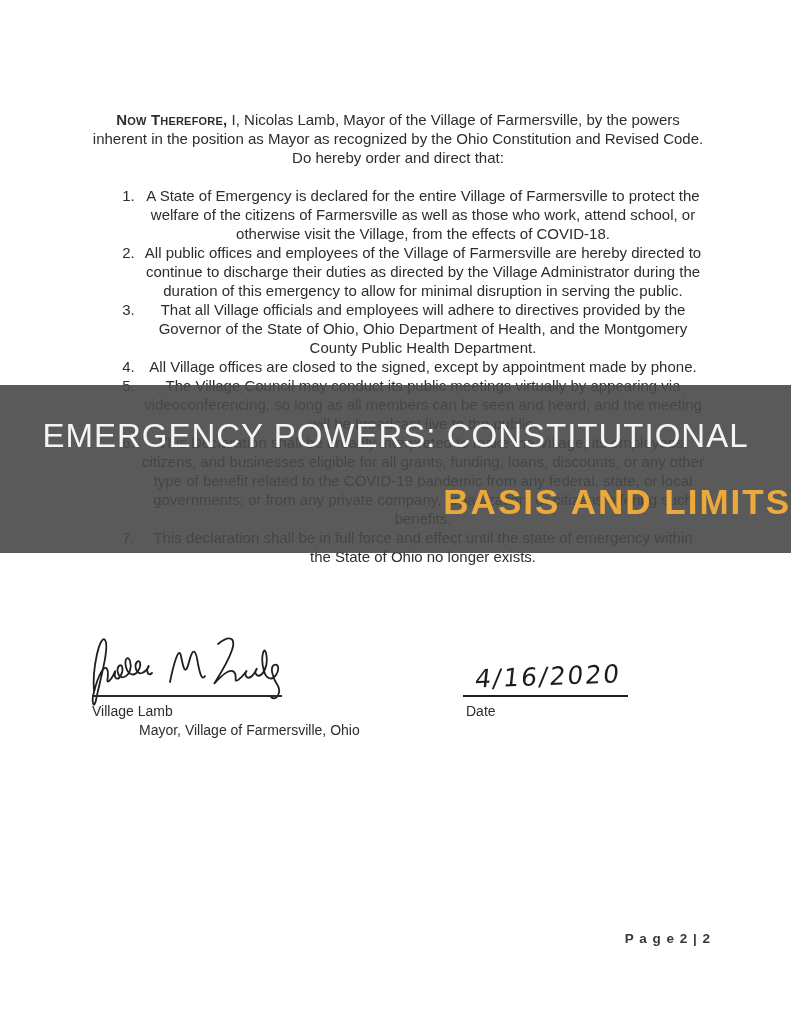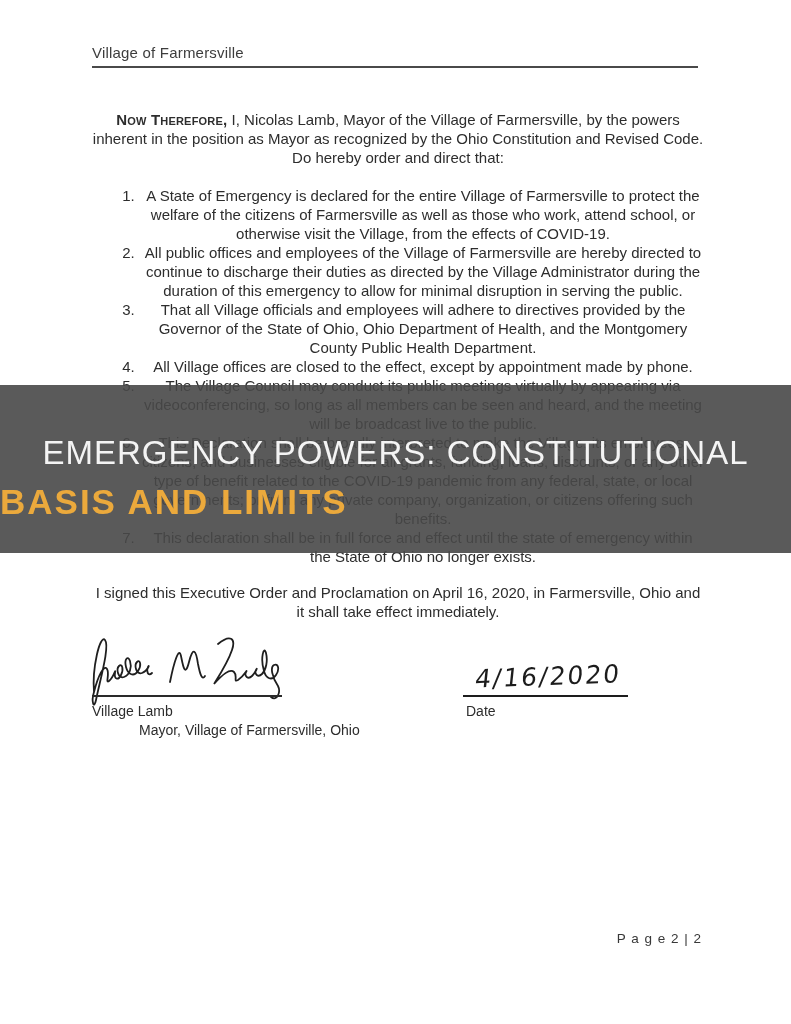--- a/index.html
+++ b/index.html
@@ -35,82 +35,78 @@
   .date-script{
     position:absolute;left:12px;top:44px;font-size:25px;color:#1c1c1c;
     font-family:"DejaVu Sans",sans-serif;transform:rotate(-2deg) skewX(-8deg);
     letter-spacing:2px;white-space:nowrap;
   }
   .date-line{position:absolute;left:0;top:77px;width:165px;border-bottom:2.5px solid #1d1d1d;}
   .date-label{position:absolute;left:3px;top:85px;font-size:14px;}
 
   
   .page-footer{
-    position:absolute;right:89px;top:931px;font-size:13.5px;color:#383838;
-    font-weight:normal;letter-spacing:1px;
+    position:absolute;right:80px;top:931px;font-size:13.5px;color:#383838;
+    font-weight:bold;letter-spacing:1px;
   }
 
   
   .overlay-band{
     position:absolute;left:0;top:385px;width:791px;height:168px;
     background:rgba(72,72,72,0.90);z-index:5;
   }
   .overlay-line1{
-    position:absolute;left:0;top:49px;width:100%;text-align:center;
+    position:absolute;left:0;top:32px;width:100%;text-align:center;
     font-size:33px;font-weight:400;letter-spacing:1px;color:#F4F4F4;white-space:nowrap;
   }
   .overlay-line2{
-    position:absolute;left:0;top:97px;width:100%;text-align:left;
+    position:absolute;left:0;top:97px;width:100%;text-align:right;
     font-size:35px;font-weight:700;letter-spacing:2px;color:#EBA93C;white-space:nowrap;
   }
 </style>
 </head>
 <body>
 
 <div class="sheet">
 
-  <div class="doc-header">
-    <span>Village of Farmersville</span>
-  </div>
 
   <div class="body-col">
     <p class="intro" style="margin:0"><span class="lead">Now Therefore,</span><span> I, Nicolas Lamb, Mayor of the Village of Farmersville, by the powers inherent in the position as Mayor as recognized by the Ohio Constitution and Revised Code. Do hereby order and direct that:</span></p>
 
     <ol class="orders">
       <li>
           <span class="num">1.</span>
-          <span class="txt">A State of Emergency is declared for the entire Village of Farmersville to protect the welfare of the citizens of Farmersville as well as those who work, attend school, or otherwise visit the Village, from the effects of COVID-19.</span>
+          <span class="txt">A State of Emergency is declared for the entire Village of Farmersville to protect the welfare of the citizens of Farmersville as well as those who work, attend school, or otherwise visit the Village, from the effects of COVID-18.</span>
         </li>
       <li>
           <span class="num">2.</span>
           <span class="txt">All public offices and employees of the Village of Farmersville are hereby directed to continue to discharge their duties as directed by the Village Administrator during the duration of this emergency to allow for minimal disruption in serving the public.</span>
         </li>
       <li>
           <span class="num">3.</span>
           <span class="txt">That all Village officials and employees will adhere to directives provided by the Governor of the State of Ohio, Ohio Department of Health, and the Montgomery County Public Health Department.</span>
         </li>
       <li>
           <span class="num">4.</span>
-          <span class="txt">All Village offices are closed to the effect, except by appointment made by phone.</span>
+          <span class="txt">All Village offices are closed to the signed, except by appointment made by phone.</span>
         </li>
       <li>
           <span class="num">5.</span>
           <span class="txt">The Village Council may conduct its public meetings virtually by appearing via videoconferencing, so long as all members can be seen and heard, and the meeting will be broadcast live to the public.</span>
         </li>
       <li>
           <span class="num">6.</span>
           <span class="txt">This Declaration shall be broadly interpreted to make the Village, its employees, citizens, and businesses eligible for all grants, funding, loans, discounts, or any other type of benefit related to the COVID-19 pandemic from any federal, state, or local governments; or from any private company, organization, or citizens offering such benefits.</span>
         </li>
       <li>
           <span class="num">7.</span>
           <span class="txt">This declaration shall be in full force and effect until the state of emergency within the State of Ohio no longer exists.</span>
         </li>
     </ol>
 
-    <p class="closing">I signed this Executive Order and Proclamation on April 16, 2020, in Farmersville, Ohio and it shall take effect immediately.</p>
   </div>
 
   <div class="sig-row">
     <svg class="sig-script" width="210" height="100" viewBox="0 0 210 100" fill="none">
       <g stroke="#1f1f1f" stroke-width="1.8" stroke-linecap="round" fill="none">
         <path d="M8,74 C6,50 14,16 19,22 C24,28 14,62 10,82 C8,92 5,84 8,74
                  C12,58 18,46 21,51 C24,56 19,66 23,63 C28,59 30,49 29,55
                  C28,61 32,63 35,57 C38,51 36,45 33,48 C30,51 32,61 38,59
                  C44,57 46,49 44,43 C42,37 38,41 40,49 C42,57 48,59 52,53
                  C56,47 54,41 51,44 C48,47 50,57 56,55 C62,53 64,45 62,49

